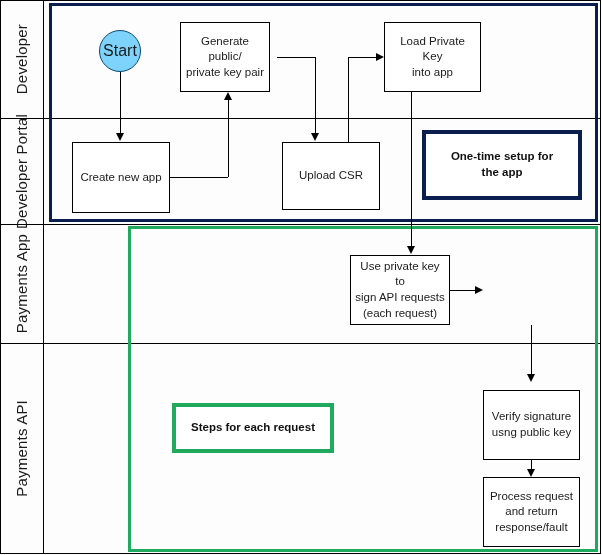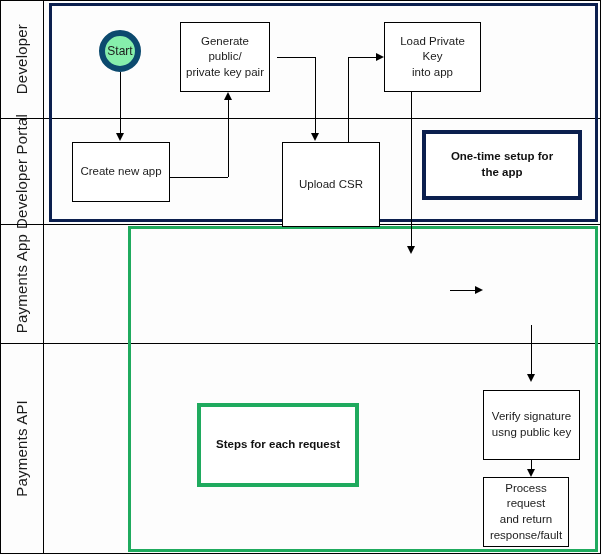--- a/index.html
+++ b/index.html
@@ -20,23 +20,23 @@
 
   
   .group{position:absolute;box-sizing:border-box;background:transparent;}
   .group.blue{border:3px solid #0b1f4e;}
   .group.green{border:3px solid #1faa5e;}
 
   
   .box{position:absolute;box-sizing:border-box;border:1px solid #000;background:#fff;
        display:flex;align-items:center;justify-content:center;text-align:center;
        font-size:11.5px;line-height:1.35;color:#1b1b1b;padding:2px 4px;}
-  .start{position:absolute;box-sizing:border-box;border:6px solid #0c4a6e;border-radius:50%;
-         background:#86efac;display:flex;align-items:center;justify-content:center;
-         font-size:12px;color:#1b1b1b;}
+  .start{position:absolute;box-sizing:border-box;border:1px solid #0c4a6e;border-radius:50%;
+         background:#7dd3fc;display:flex;align-items:center;justify-content:center;
+         font-size:16px;color:#1b1b1b;}
 
   
   .callout{position:absolute;box-sizing:border-box;background:#fff;
            display:flex;align-items:center;justify-content:center;text-align:center;
            font-size:11.5px;font-weight:bold;color:#111;line-height:1.35;padding:2px 6px;}
   .callout.blue{border:4px solid #0b1f4e;}
   .callout.green{border:4px solid #1faa5e;}
 
   
   .hline{position:absolute;height:0;border-top:1px solid #000;}
@@ -117,43 +117,48 @@
   <div class="box" style="left:180px;top:22px;width:90px;height:70px;">
     <span style="white-space:pre-line;">Generate public/
 private key pair</span>
   </div>
 
   <div class="box" style="left:384px;top:22px;width:97px;height:70px;">
     <span style="white-space:pre-line;">Load Private Key
 into app</span>
   </div>
 
-  <div class="box" style="left:72px;top:142px;width:98px;height:60px;">
+  <div class="box" style="left:72px;top:142px;width:98px;height:71px;">
     <span style="white-space:pre-line;">Create new app</span>
   </div>
 
-  <div class="box" style="left:282px;top:142px;width:98px;height:85px;">
+  <div class="box" style="left:282px;top:142px;width:98px;height:68px;">
     <span style="white-space:pre-line;">Upload CSR</span>
   </div>
 
+  <div class="box" style="left:350px;top:255px;width:100px;height:70px;">
+    <span style="white-space:pre-line;">Use private key to
+sign API requests
+(each request)</span>
+  </div>
 
 
   <div class="box" style="left:483px;top:382px;width:97px;height:70px;margin-top:8px;">
     <span style="white-space:pre-line;">Verify signature
 usng public key</span>
   </div>
 
-  <div class="box" style="left:483px;top:477px;width:86px;height:70px;">
+  <div class="box" style="left:483px;top:477px;width:97px;height:70px;">
     <span style="white-space:pre-line;">Process request
 and return
 response/fault</span>
   </div>
 
   <div class="callout blue" style="left:422px;top:130px;width:160px;height:70px;">
     <span style="white-space:pre-line;">One-time setup for
 the app</span>
   </div>
 
-  <div class="callout green" style="left:172px;top:403px;width:162px;height:84px;margin-left:25px;">
+  <div class="callout green" style="left:172px;top:403px;width:162px;height:50px;">
     <span style="white-space:pre-line;">Steps for each request</span>
   </div>
 
 </div>
 
 </body></html>

